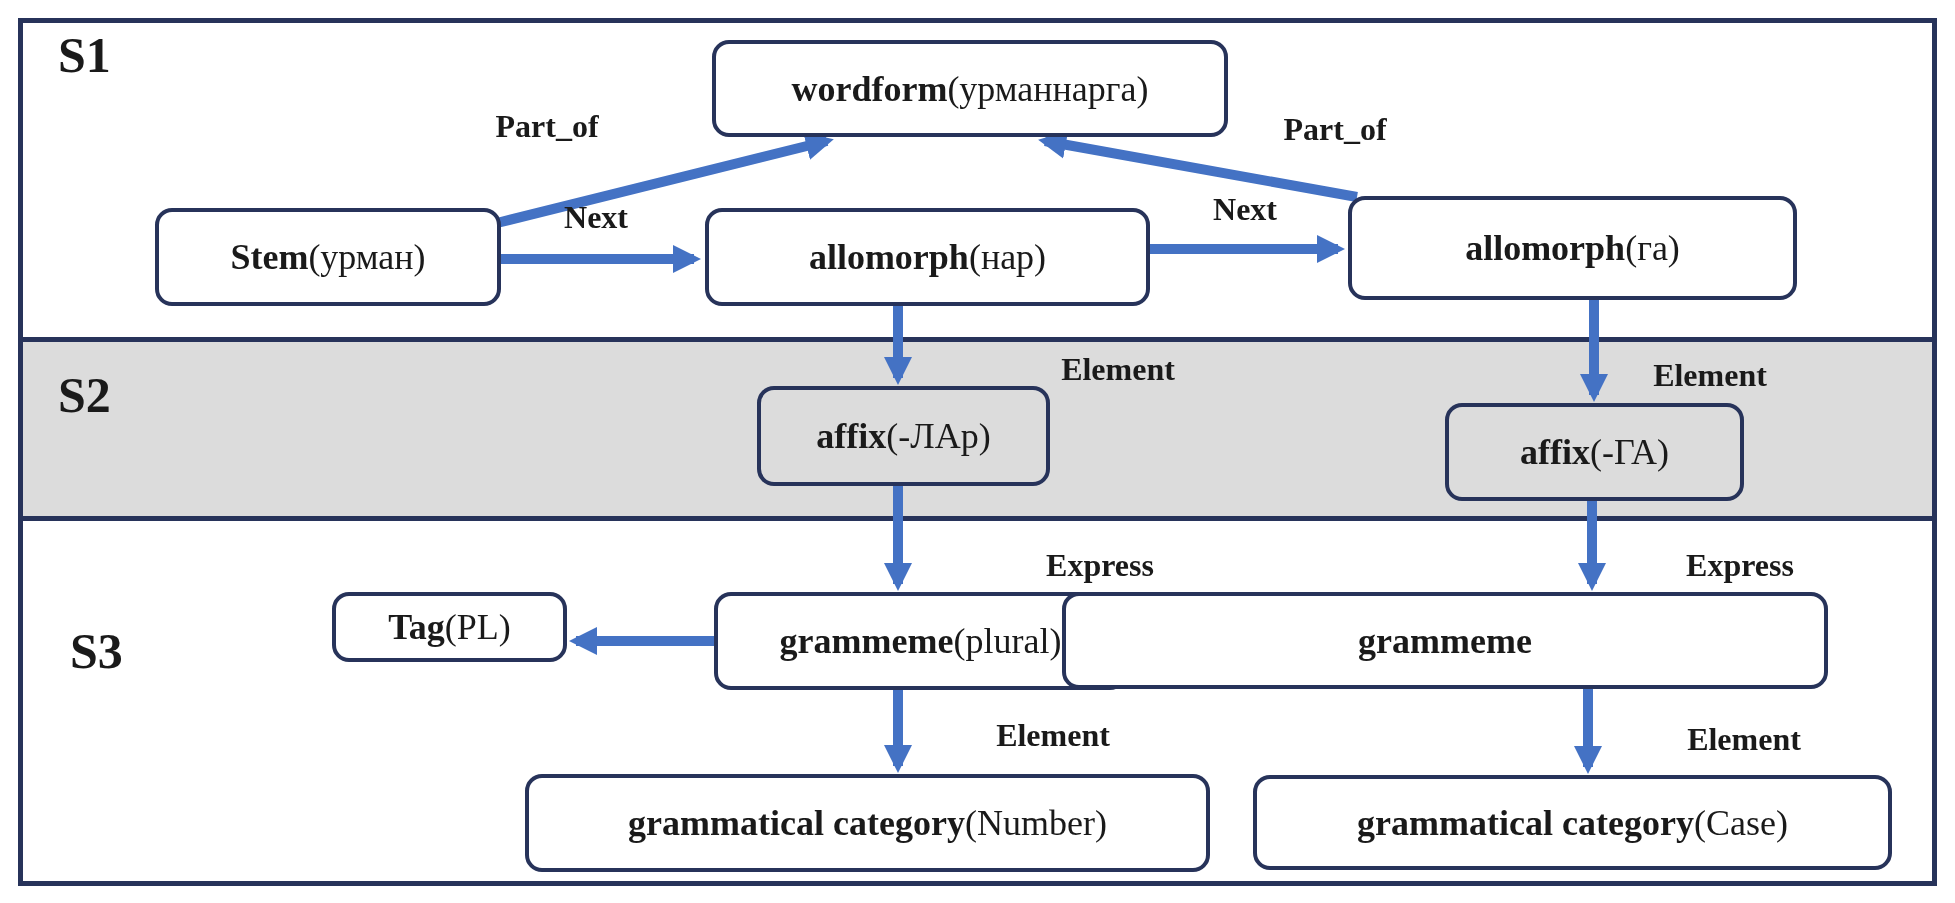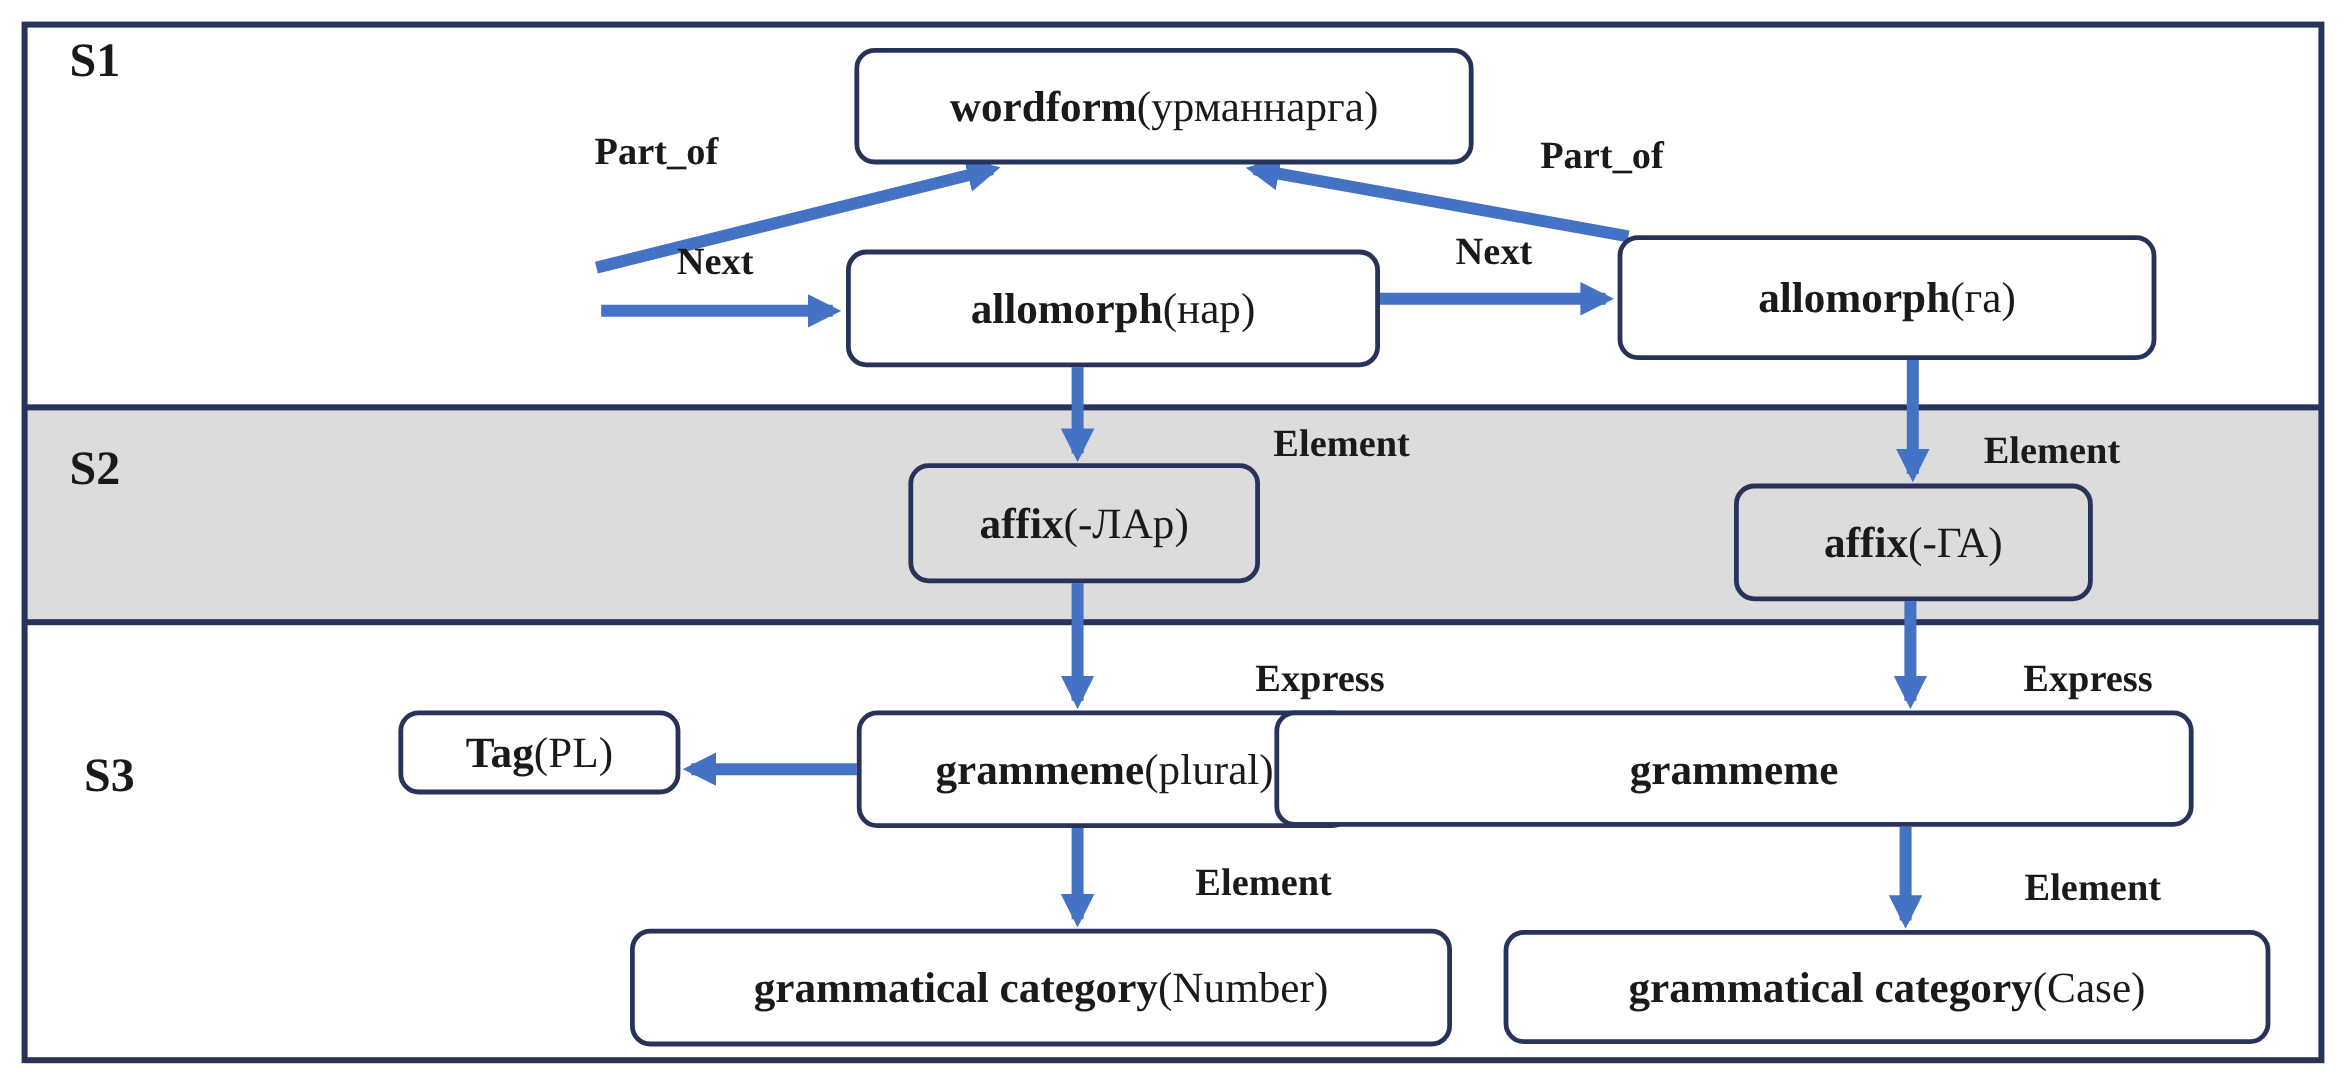--- a/index.html
+++ b/index.html
@@ -31,21 +31,21 @@
     border:4px solid var(--border);border-radius:17px;background:#fff;
     display:flex;align-items:center;justify-content:center;
     font-size:36px;line-height:1;white-space:nowrap;
   }
   .node.transparent{background:transparent;justify-content:center;}
   .nn{font-weight:bold;}
   .elabel{
     position:absolute;transform:translateX(-50%);
     font-weight:bold;font-size:32px;line-height:1.2;white-space:nowrap;
   }
-  .slabel{position:absolute;font-weight:bold;font-size:40px;line-height:1;}
+  .slabel{position:absolute;font-weight:bold;font-size:50px;line-height:1;}
 </style>
 </head>
 <body>
 
 <div class="canvas">
 
   <div class="band-s2"></div>
 
   <div class="frame"></div>
 
@@ -70,20 +70,24 @@
 
   <div class="slabel" style="left:58px;top:30px">S1</div>
   <div class="slabel" style="left:58px;top:370px">S2</div>
   <div class="slabel" style="left:70px;top:626px">S3</div>
 
   <div class="node" style="left:712px;top:40px;width:516px;height:97px">
     <span class="nn">wordform</span>
       <span class="nv">(урманнарга)</span>
   </div>
 
+  <div class="node" style="left:155px;top:208px;width:346px;height:98px">
+    <span class="nn">Stem</span>
+      <span class="nv">(урман)</span>
+  </div>
 
   <div class="node" style="left:705px;top:208px;width:445px;height:98px">
     <span class="nn">allomorph</span>
       <span class="nv">(нар)</span>
   </div>
 
   <div class="node" style="left:1348px;top:196px;width:449px;height:104px">
     <span class="nn">allomorph</span>
       <span class="nv">(га)</span>
   </div>

